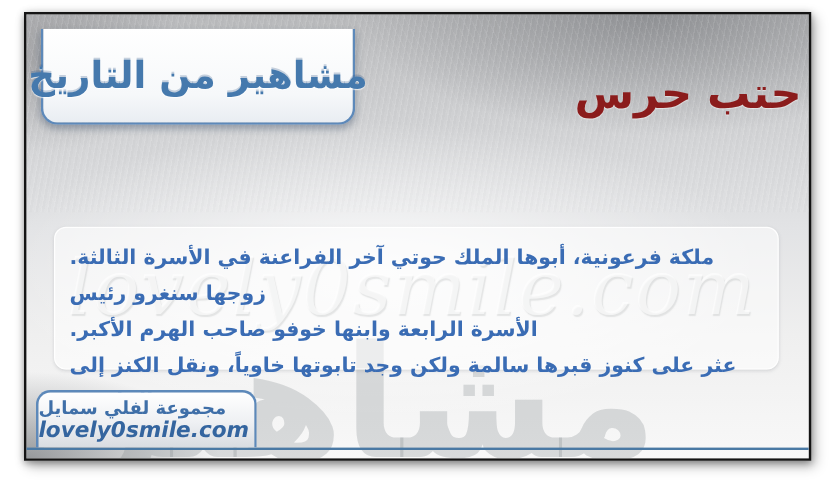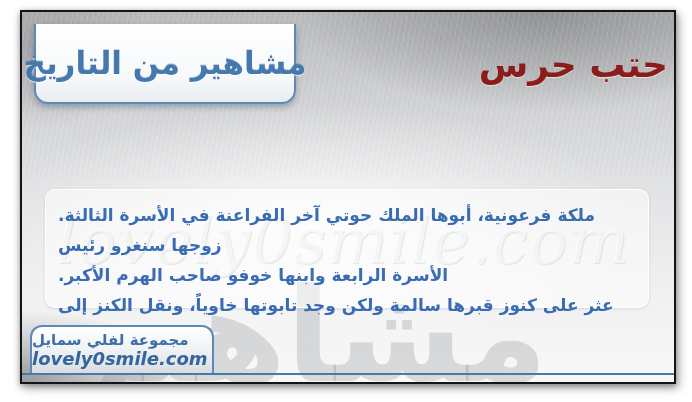--- a/index.html
+++ b/index.html
@@ -20,21 +20,21 @@
       repeating-linear-gradient(62deg, rgba(255,255,255,0.14) 0 1px, transparent 1px 6px);}
   .callig-wm{position:absolute;left:40px;top:248px;font-size:130px;font-weight:bold;
     color:rgba(125,130,136,0.26);letter-spacing:-3px;pointer-events:none;white-space:nowrap;}
   .logo-badge{position:absolute;left:12px;top:-2px;width:262px;height:80px;box-sizing:border-box;
     border:2px solid #5d89ba;border-top:none;border-radius:0 0 14px 14px;
     background:linear-gradient(180deg,#ffffff 0%,#f6f8fa 70%,#e9edf2 100%);
     box-shadow:0 3px 6px rgba(40,60,90,0.35);
     display:flex;align-items:center;justify-content:center;margin-top:14px;}
   .logo-text{font-size:31px;font-weight:bold;color:#4579ad;white-space:nowrap;
     text-shadow:0 1px 1px rgba(255,255,255,0.8), 0 -1px 0 rgba(40,80,130,0.25);}
-  .title{position:absolute;right:6px;top:32px;font-size:36px;font-weight:bold;color:#8b1c1c;
+  .title{position:absolute;right:6px;top:46px;font-size:36px;font-weight:bold;color:#8b1c1c;
     text-shadow:0 1px 1px rgba(255,255,255,0.55);white-space:nowrap;}
   .subtitle{position:absolute;right:6px;top:90px;font-size:21px;font-weight:bold;color:#3b3b3b;
     white-space:nowrap;}
   .panel{position:absolute;left:23px;top:177px;width:604px;height:119px;box-sizing:border-box;
     background:rgba(255,255,255,0.55);border:1px solid rgba(255,255,255,0.9);border-radius:10px;
     box-shadow:0 1px 3px rgba(120,125,130,0.25);}
   .script-wm{position:absolute;left:10px;top:14px;z-index:1;pointer-events:none;
     font-family:"DejaVu Serif", serif;font-style:italic;font-size:64px;letter-spacing:1px;
     color:rgba(255,255,255,0.62);text-shadow:1px 1px 1px rgba(120,125,130,0.18);white-space:nowrap;}
   .bio{position:relative;z-index:2;margin:0;padding:10px 14px 0 12px;

